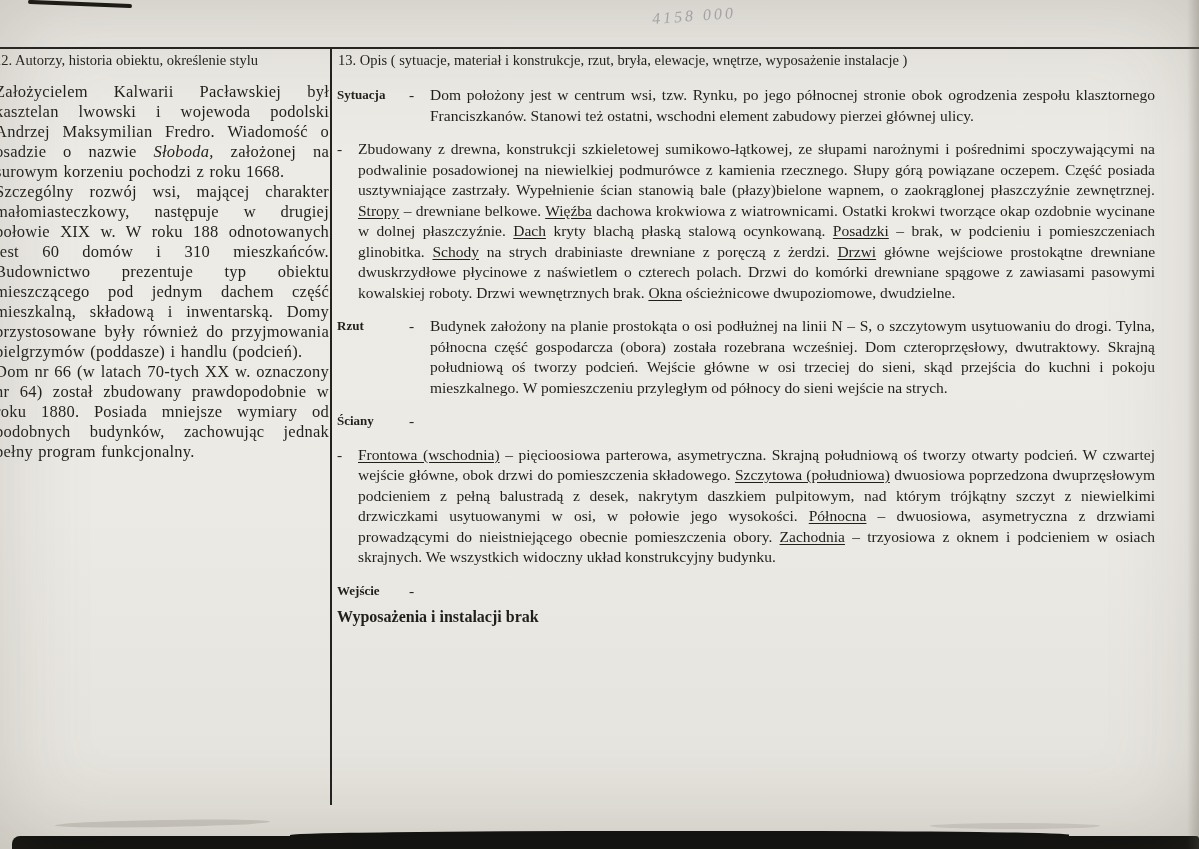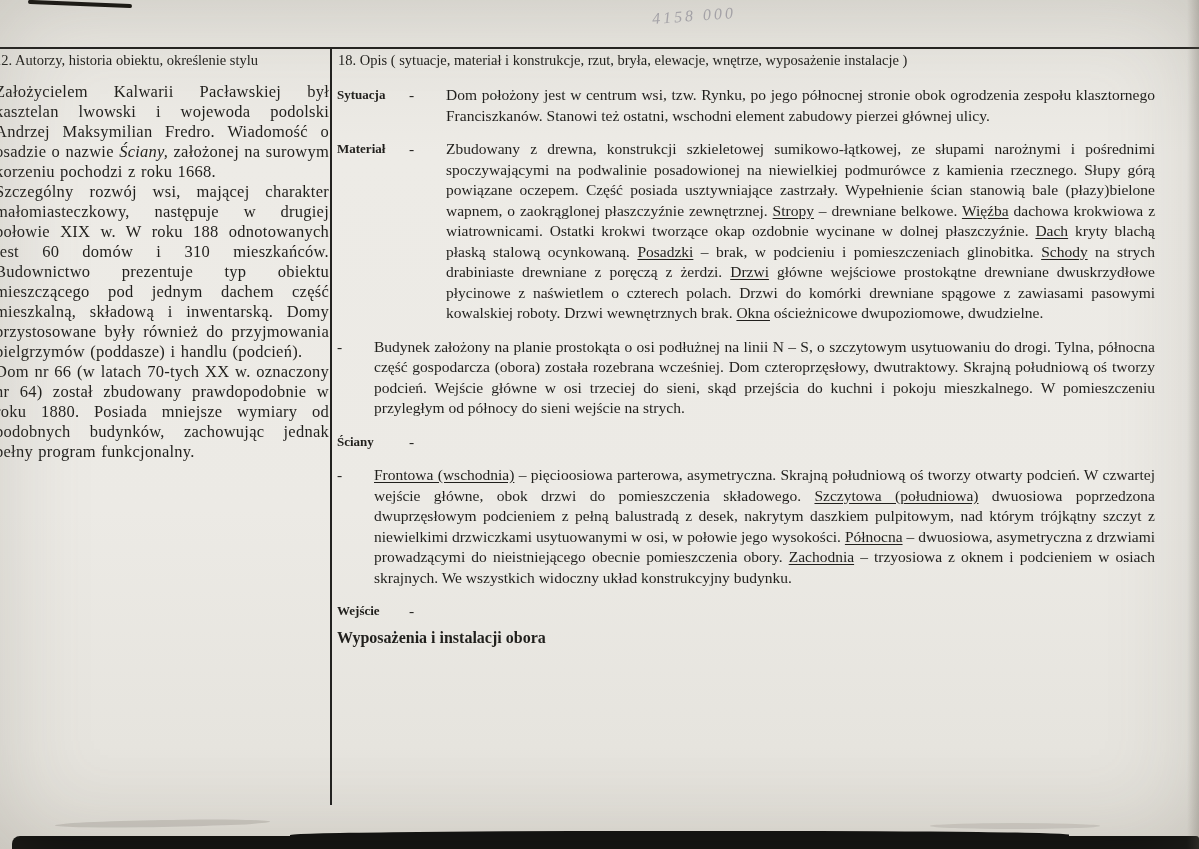--- a/index.html
+++ b/index.html
@@ -48,21 +48,21 @@
     letter-spacing:0.25px; word-spacing:1px;
   }
   .left-col p { margin:0; }
   .right-col {
     position:absolute; top:85px; left:337px; width:818px;
     font-size:15.5px; line-height:20.5px;
   }
   .entry { display:flex; margin-bottom:13px; }
   .entry-label { flex:none; width:72px; font-weight:bold; font-size:13px; }
   .entry-dash  { flex:none; width:21px; }
-  .entry-text  { flex:1; text-align:justify;margin-left:16px; }
+  .entry-text  { flex:1; text-align:justify; }
   .closing-line { font-weight:bold; font-size:16px; margin-top:-7px; }
   u { text-underline-offset:2px; }
   .smudge-a {
     position:absolute; left:55px; bottom:22px; width:215px; height:7px;
     background:rgba(125,120,110,0.25); border-radius:50%; transform:rotate(-1deg);
   }
   .smudge-b {
     position:absolute; left:930px; bottom:20px; width:170px; height:6px;
     background:rgba(125,120,110,0.2); border-radius:50%;
   }
@@ -82,63 +82,63 @@
 
   <div class="scratch-top"></div>
 
   <div class="handwritten">4158 000</div>
 
   <div class="top-rule"></div>
   <div class="col-divider"></div>
 
   <div class="header-left">12. Autorzy, historia obiektu, określenie stylu</div>
 
-  <div class="header-right">18. Opis ( sytuacje, materiał i konstrukcje, rzut, bryła, elewacje, wnętrze, wyposażenie instalacje )</div>
+  <div class="header-right">13. Opis ( sytuacje, materiał i konstrukcje, rzut, bryła, elewacje, wnętrze, wyposażenie instalacje )</div>
 
   <div class="left-col">
-      <p>Założycielem Kalwarii Pacławskiej był kasztelan lwowski i wojewoda podolski Andrzej Maksymilian Fredro. Wiadomość o osadzie o nazwie <i>Ściany,</i> założonej na surowym korzeniu pochodzi z roku 1668.</p>
+      <p>Założycielem Kalwarii Pacławskiej był kasztelan lwowski i wojewoda podolski Andrzej Maksymilian Fredro. Wiadomość o osadzie o nazwie <i>Słoboda,</i> założonej na surowym korzeniu pochodzi z roku 1668.</p>
       <p>Szczególny rozwój wsi, mającej charakter małomiasteczkowy, następuje w drugiej połowie XIX w. W roku 188 odnotowanych jest 60 domów i 310 mieszkańców. Budownictwo prezentuje typ obiektu mieszczącego pod jednym dachem część mieszkalną, składową i inwentarską. Domy przystosowane były również do przyjmowania pielgrzymów (poddasze) i handlu (podcień).</p>
       <p>Dom nr 66 (w latach 70-tych XX w. oznaczony nr 64) został zbudowany prawdopodobnie w roku 1880. Posiada mniejsze wymiary od podobnych budynków, zachowując jednak pełny program funkcjonalny.</p>
     </div>
 
   <div class="right-col">
     <div id="entries-wrap">
   <div class="entry">
     <span class="entry-label">Sytuacja</span>
     <span class="entry-dash">-</span>
     <span class="entry-text">Dom położony jest w centrum wsi, tzw. Rynku, po jego północnej stronie obok ogrodzenia zespołu klasztornego Franciszkanów. Stanowi też ostatni, wschodni element zabudowy pierzei głównej ulicy.</span>
   </div>
 
   <div class="entry">
-    <span class="entry-label">Materiał</span>
     <span class="entry-dash">-</span>
     <span class="entry-text">Zbudowany z drewna, konstrukcji szkieletowej sumikowo-łątkowej, ze słupami narożnymi i pośrednimi spoczywającymi na podwalinie posadowionej na niewielkiej podmurówce z kamienia rzecznego. Słupy górą powiązane oczepem. Część posiada usztywniające zastrzały. Wypełnienie ścian stanowią bale (płazy)bielone wapnem, o zaokrąglonej płaszczyźnie zewnętrznej. <u>Stropy</u> – drewniane belkowe. <u>Więźba</u> dachowa krokwiowa z wiatrownicami. Ostatki krokwi tworzące okap ozdobnie wycinane w dolnej płaszczyźnie. <u>Dach</u> kryty blachą płaską stalową ocynkowaną. <u>Posadzki</u> – brak, w podcieniu i pomieszczeniach glinobitka. <u>Schody</u> na strych drabiniaste drewniane z poręczą z żerdzi. <u>Drzwi</u> główne wejściowe prostokątne drewniane dwuskrzydłowe płycinowe z naświetlem o czterech polach. Drzwi do komórki drewniane spągowe z zawiasami pasowymi kowalskiej roboty. Drzwi wewnętrznych brak. <u>Okna</u> ościeżnicowe dwupoziomowe, dwudzielne.</span>
   </div>
 
   <div class="entry">
+    <span class="entry-label">Rzut</span>
     <span class="entry-dash">-</span>
     <span class="entry-text">Budynek założony na planie prostokąta o osi podłużnej na linii N – S, o szczytowym usytuowaniu do drogi. Tylna, północna część gospodarcza (obora) została rozebrana wcześniej. Dom czteroprzęsłowy, dwutraktowy. Skrajną południową oś tworzy podcień. Wejście główne w osi trzeciej do sieni, skąd przejścia do kuchni i pokoju mieszkalnego. W pomieszczeniu przyległym od północy do sieni wejście na strych.</span>
   </div>
 
   <div class="entry">
     <span class="entry-label">Ściany</span>
     <span class="entry-dash">-</span>
   </div>
 
   <div class="entry">
     <span class="entry-dash">-</span>
     <span class="entry-text"><u>Frontowa (wschodnia)</u> – pięcioosiowa parterowa, asymetryczna. Skrajną południową oś tworzy otwarty podcień. W czwartej wejście główne, obok drzwi do pomieszczenia składowego. <u>Szczytowa (południowa)</u> dwuosiowa poprzedzona dwuprzęsłowym podcieniem z pełną balustradą z desek, nakrytym daszkiem pulpitowym, nad którym trójkątny szczyt z niewielkimi drzwiczkami usytuowanymi w osi, w połowie jego wysokości. <u>Północna</u> – dwuosiowa, asymetryczna z drzwiami prowadzącymi do nieistniejącego obecnie pomieszczenia obory. <u>Zachodnia</u> – trzyosiowa z oknem i podcieniem w osiach skrajnych. We wszystkich widoczny układ konstrukcyjny budynku.</span>
   </div>
 
   <div class="entry">
     <span class="entry-label">Wejście</span>
     <span class="entry-dash">-</span>
   </div>
 </div>
-    <div class="closing-line">Wyposażenia i instalacji obora</div>
+    <div class="closing-line">Wyposażenia i instalacji brak</div>
   </div>
 
   <div class="smudge-a"></div>
   <div class="smudge-b"></div>
   <div class="bottom-bar"></div>
   <div class="bottom-bar-bulge"></div>
   <div class="edge-right"></div>
   <div class="vignette"></div>
 
 </div>

